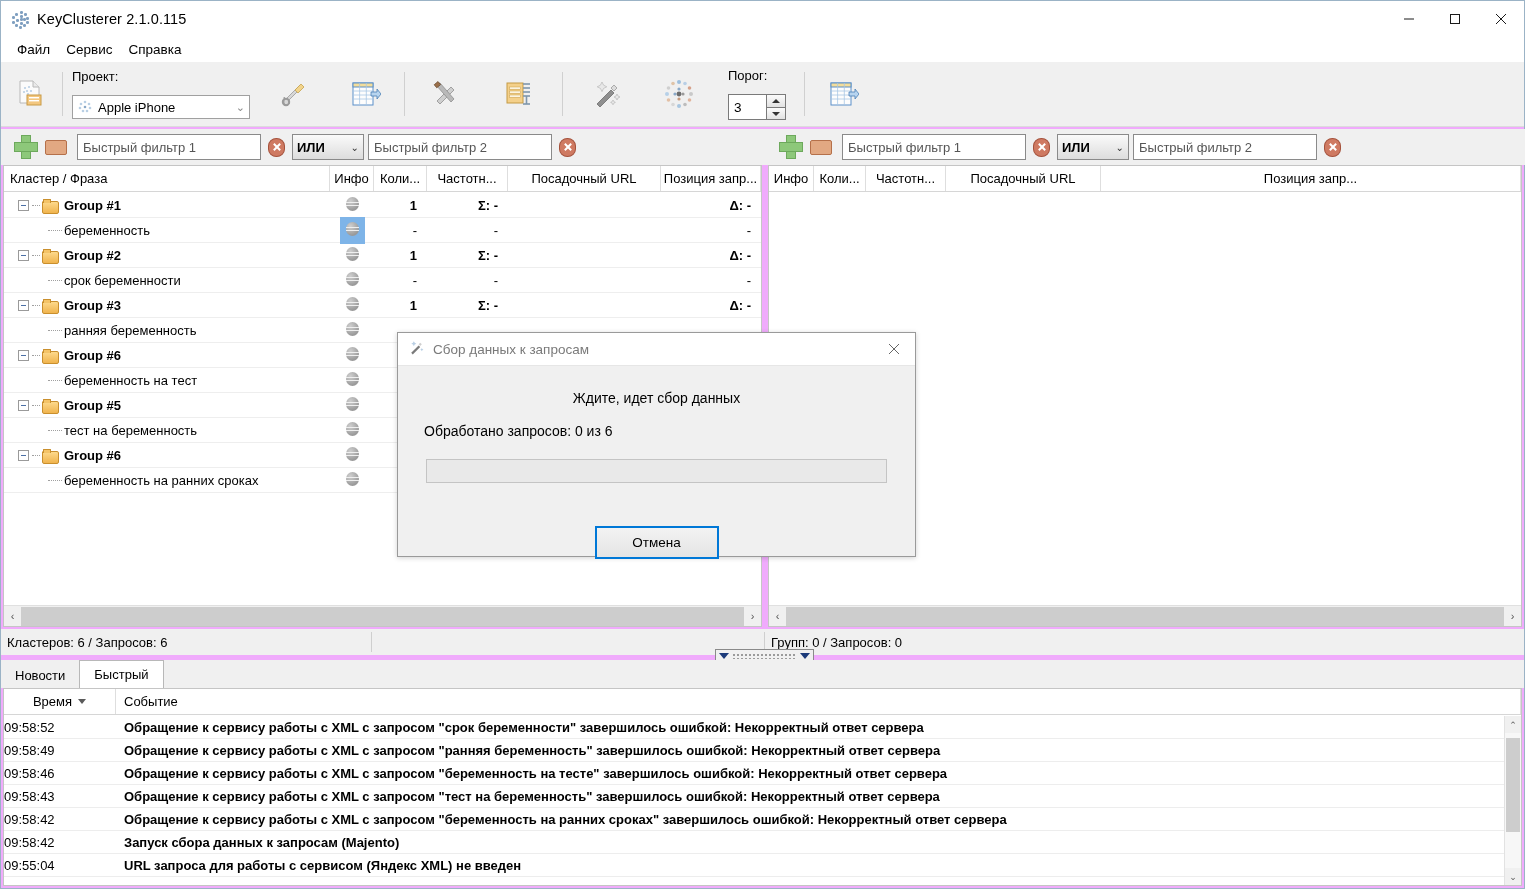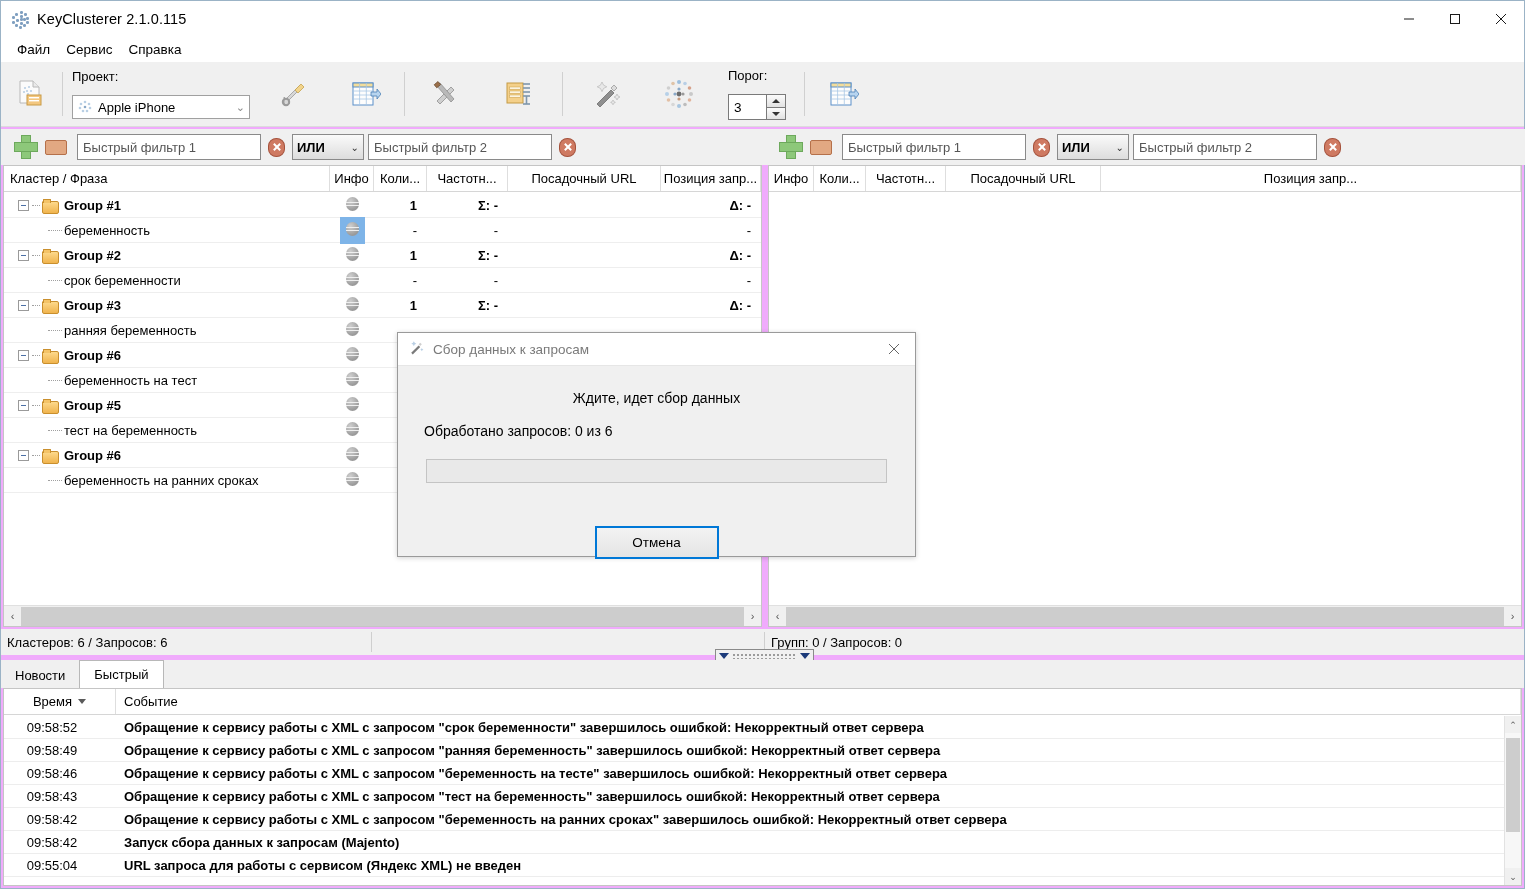--- a/index.html
+++ b/index.html
@@ -274,21 +274,21 @@
   }
   .sort-tri {
     width:0;height:0;border-left:4px solid transparent;border-right:4px solid transparent;
     border-top:5px solid #5a5a5a; margin-left:6px;
   }
   .log-rows { position: absolute; top: 27px; left: 0; right: 17px; bottom: 0; overflow: hidden; }
   .lrow {
     height: 23px; display: flex; align-items: center;
     border-bottom: 1px solid #ededed; font-size: 13px;
   }
-  .lrow .t { width: 112px; text-align: center; padding-right: 16px; }
+  .lrow .t { width: 112px; text-align: left; padding-right: 16px; }
   .lrow .e { padding-left: 8px; white-space: nowrap; font-weight: bold; }
   .vscroll {
     position: absolute; top: 27px; right: 0; bottom: 0; width: 17px;
     background: #f7f7f7; border-left: 1px solid #e2e2e2;
   }
   .vs-arrow {
     height: 17px; display: flex; align-items: center; justify-content: center;
     font-size: 9px; color: #5a5a5a; background: #f0f0f0;
   }
   .vs-arrow.bottom { position: absolute; bottom: 0; left: 0; right: 0; }

